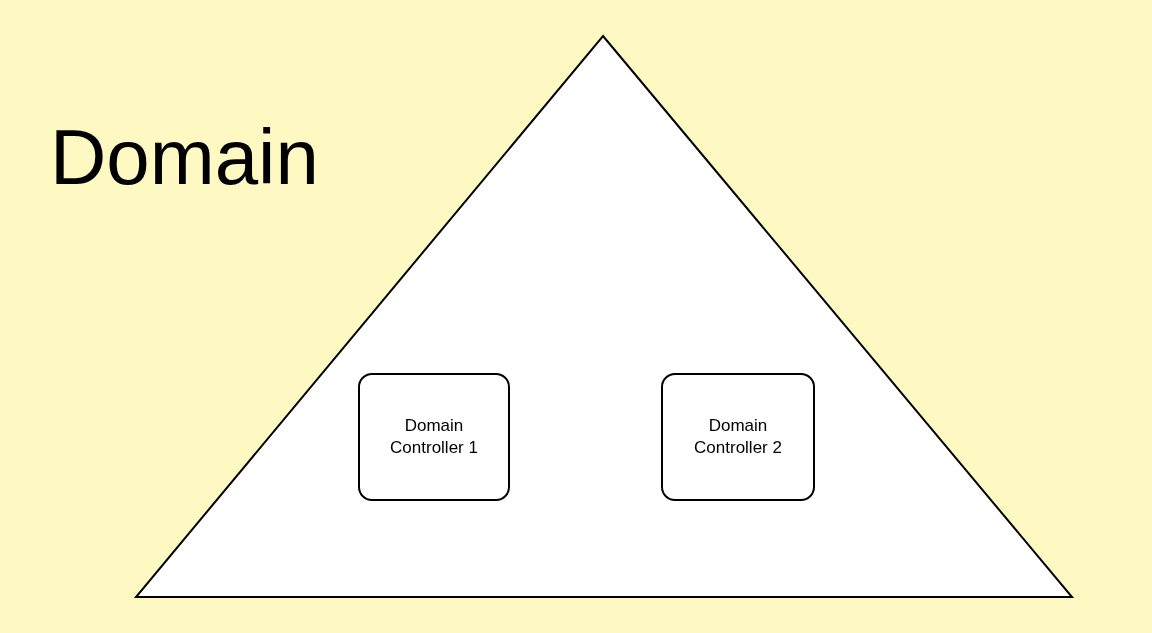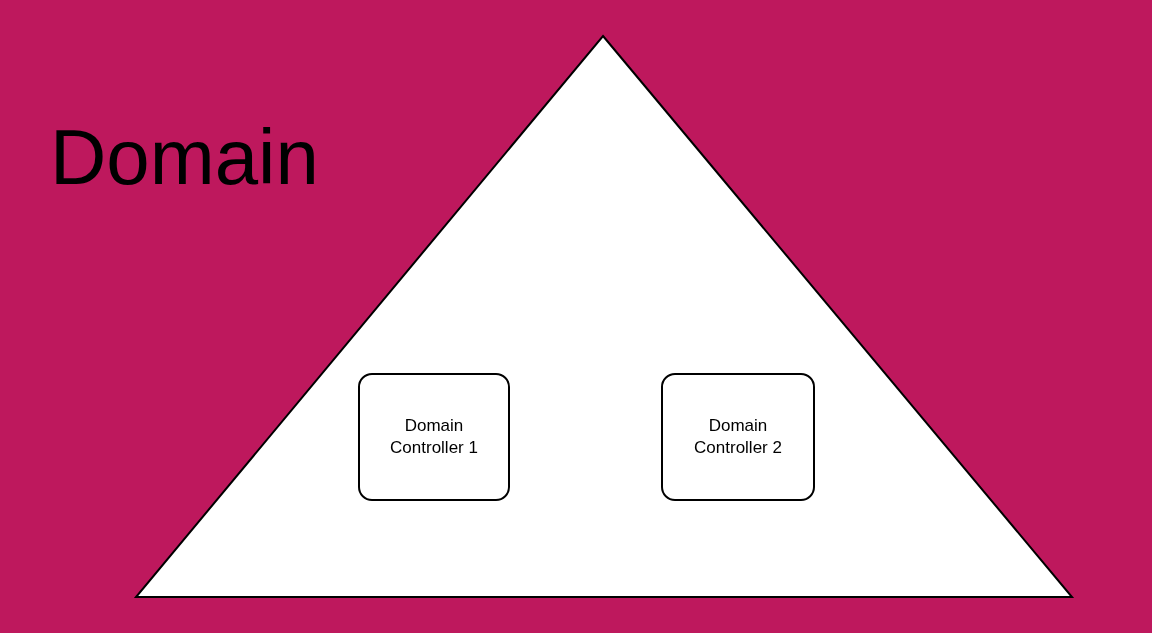--- a/index.html
+++ b/index.html
@@ -8,21 +8,21 @@
     padding: 0;
     background: #ffffff;
   }
   body {
     font-family: "Liberation Sans", sans-serif;
   }
   #canvas {
     position: relative;
     width: 1152px;
     height: 633px;
-    background: #be185d;
+    background: #fef9c3;
     overflow: hidden;
   }
   #diagram-svg {
     position: absolute;
     left: 0;
     top: 0;
     width: 1152px;
     height: 633px;
   }
   .domain-title {

